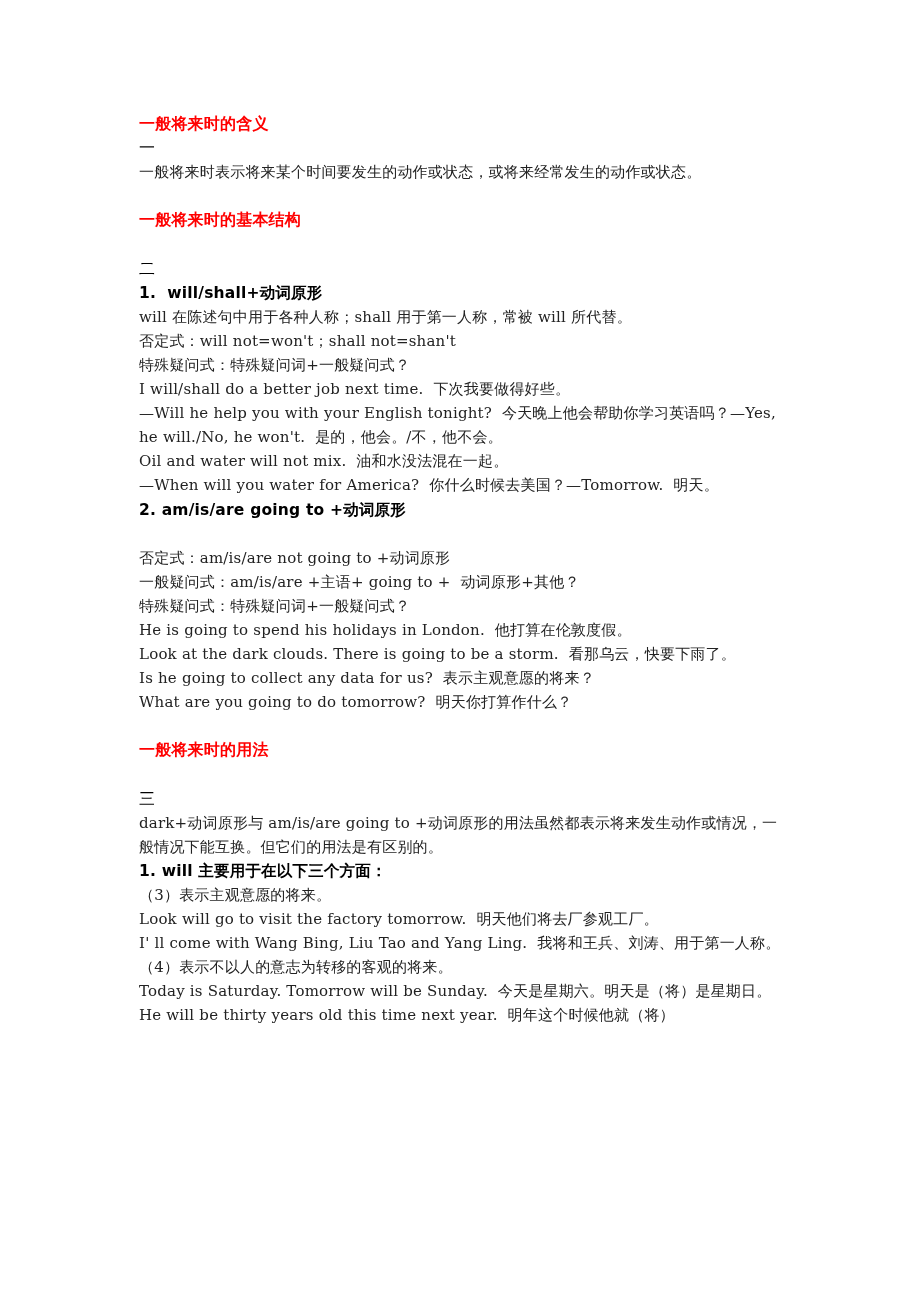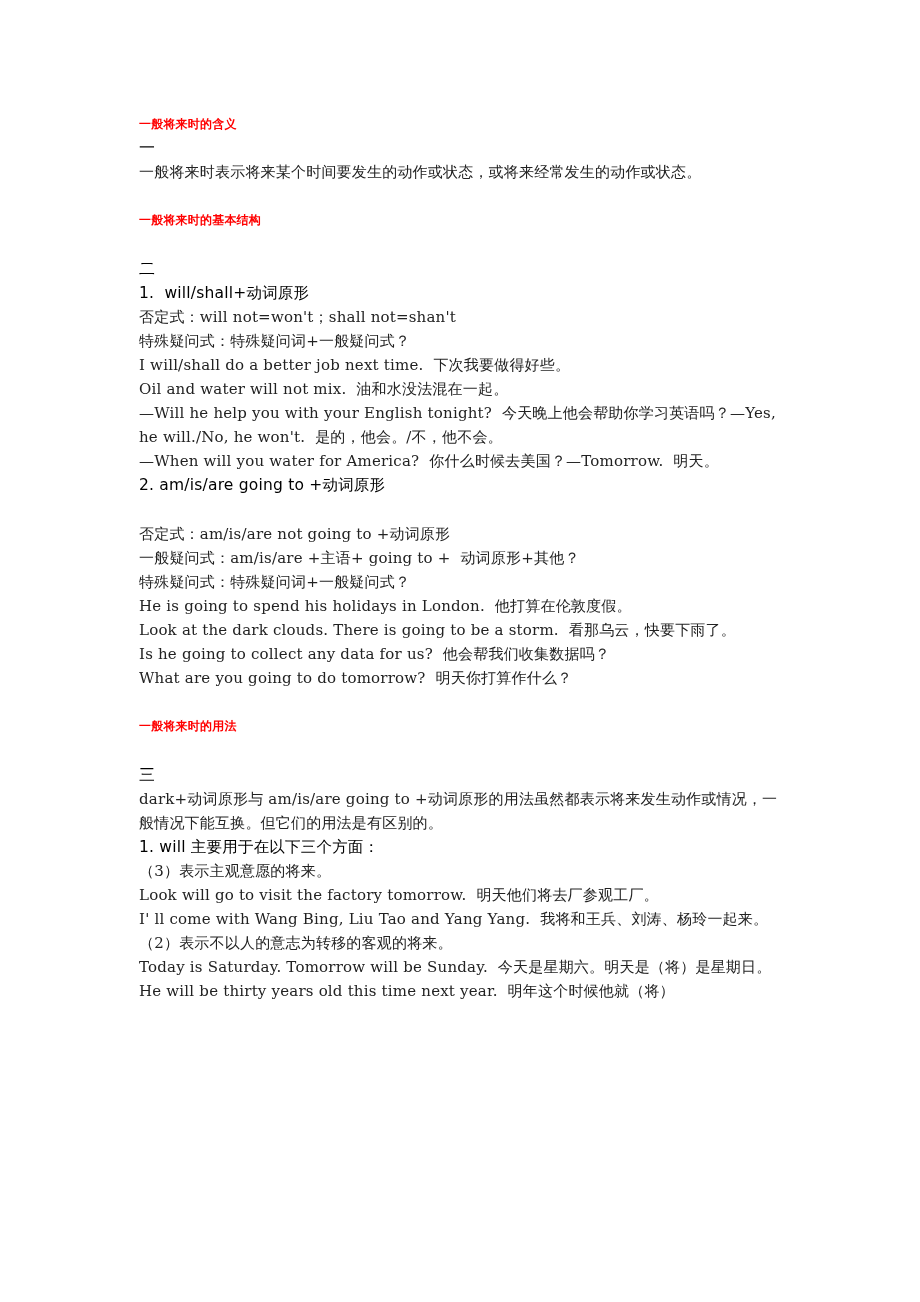--- a/index.html
+++ b/index.html
@@ -25,24 +25,24 @@
     }
     .line {
       white-space: pre-wrap;
       word-break: break-all;
       letter-spacing: 0.2px;
     }
     .heading {
       color: #ff0000;
       font-family: "DejaVu Sans", "Liberation Sans", sans-serif;
       font-weight: bold;
-      font-size: 12px;
+      font-size: 16px;
     }
     .bold {
-      font-weight: normal;
+      font-weight: bold;
       color: #000000;
       font-family: "DejaVu Sans", "Liberation Sans", sans-serif;
       font-size: 15.5px;
     }
     .numeral {
       color: #000;
       font-size: 16px;
     }
     .blank {
       height: 24.1px;
@@ -55,41 +55,42 @@
 
   <div class="line heading">一般将来时的含义</div>
   <div class="line numeral">一</div>
   <div class="line">一般将来时表示将来某个时间要发生的动作或状态，或将来经常发生的动作或状态。</div>
   <div class="blank"></div>
 
   <div class="line heading">一般将来时的基本结构</div>
   <div class="blank"></div>
   <div class="line numeral">二</div>
   <div class="line bold">1.  will/shall+动词原形</div>
+  <div class="line">will 在陈述句中用于各种人称；shall 用于第一人称，常被 will 所代替。</div>
   <div class="line">否定式：will not=won't；shall not=shan't</div>
   <div class="line">特殊疑问式：特殊疑问词+一般疑问式？</div>
   <div class="line">I will/shall do a better job next time.  下次我要做得好些。</div>
+  <div class="line">—Will he help you with your English tonight?  今天晚上他会帮助你学习英语吗？—Yes, he will./No, he won't.  是的，他会。/不，他不会。</div>
   <div class="line">Oil and water will not mix.  油和水没法混在一起。</div>
-  <div class="line">—Will he help you with your English tonight?  今天晚上他会帮助你学习英语吗？—Yes, he will./No, he won't.  是的，他会。/不，他不会。</div>
   <div class="line">—When will you water for America?  你什么时候去美国？—Tomorrow.  明天。</div>
   <div class="line bold">2. am/is/are going to +动词原形</div>
   <div class="blank"></div>
   <div class="line">否定式：am/is/are not going to +动词原形</div>
   <div class="line">一般疑问式：am/is/are +主语+ going to +  动词原形+其他？</div>
   <div class="line">特殊疑问式：特殊疑问词+一般疑问式？</div>
   <div class="line">He is going to spend his holidays in London.  他打算在伦敦度假。</div>
   <div class="line">Look at the dark clouds. There is going to be a storm.  看那乌云，快要下雨了。</div>
-  <div class="line">Is he going to collect any data for us?  他会帮我们收集数据吗？</div>
+  <div class="line">Is he going to collect any data for us?  表示主观意愿的将来？</div>
   <div class="line">What are you going to do tomorrow?  明天你打算作什么？</div>
   <div class="blank"></div>
 
   <div class="line heading">一般将来时的用法</div>
   <div class="blank"></div>
   <div class="line numeral">三</div>
   <div class="line">dark+动词原形与 am/is/are going to +动词原形的用法虽然都表示将来发生动作或情况，一般情况下能互换。但它们的用法是有区别的。</div>
   <div class="line bold">1. will 主要用于在以下三个方面：</div>
   <div class="line">（3）表示主观意愿的将来。</div>
   <div class="line">Look will go to visit the factory tomorrow.  明天他们将去厂参观工厂。</div>
-  <div class="line">I' ll come with Wang Bing, Liu Tao and Yang Yang.  我将和王兵、刘涛、杨玲一起来。</div>
-  <div class="line">（2）表示不以人的意志为转移的客观的将来。</div>
+  <div class="line">I' ll come with Wang Bing, Liu Tao and Yang Ling.  我将和王兵、刘涛、用于第一人称。</div>
+  <div class="line">（4）表示不以人的意志为转移的客观的将来。</div>
   <div class="line">Today is Saturday. Tomorrow will be Sunday.  今天是星期六。明天是（将）是星期日。</div>
   <div class="line">He will be thirty years old this time next year.  明年这个时候他就（将）</div>
 </div>
 
 </body></html>

